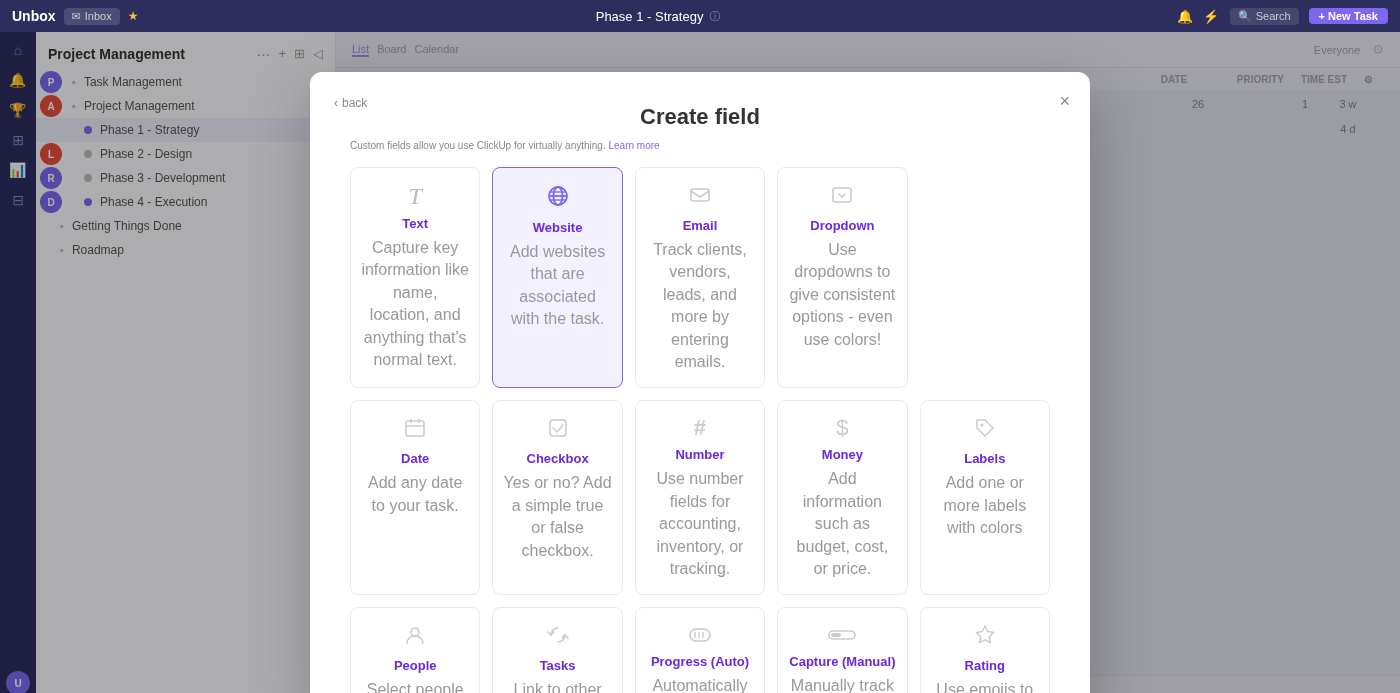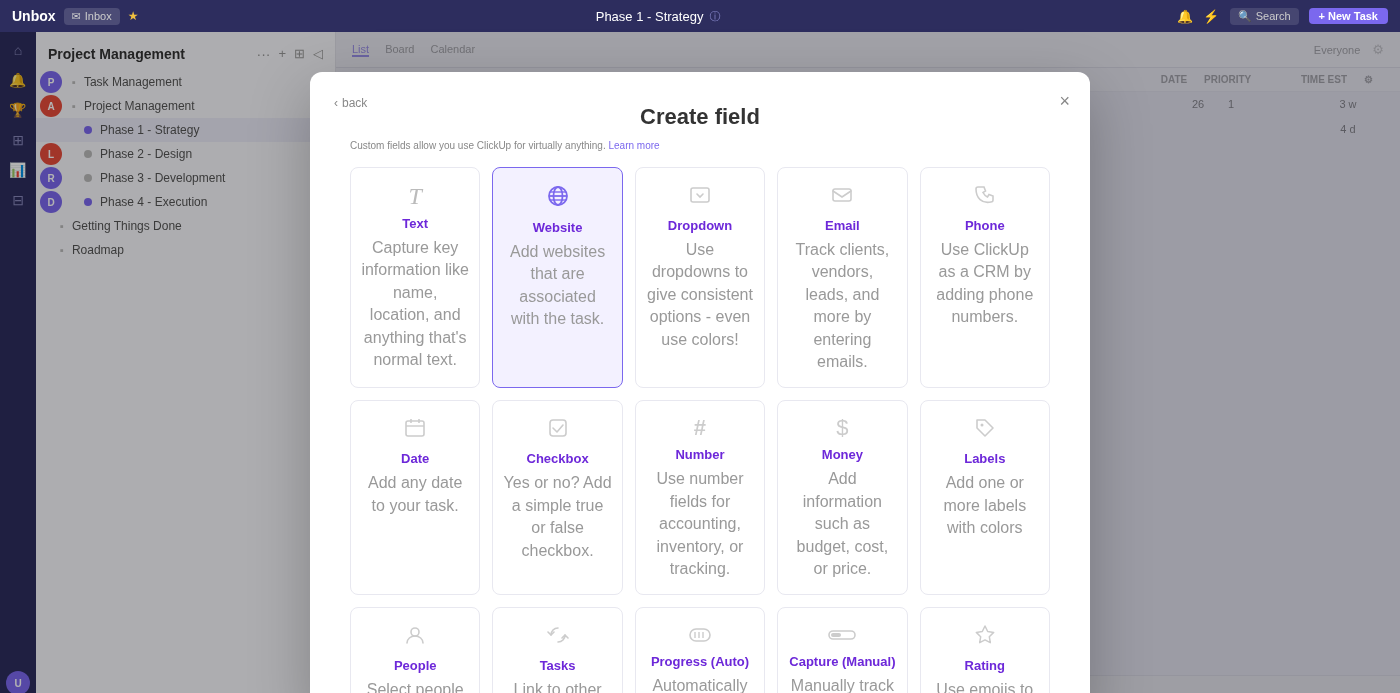--- a/index.html
+++ b/index.html
@@ -143,35 +143,35 @@
     }
     .content-header {
       background: #fff;
       border-bottom: 1px solid #e0e0e8;
       padding: 8px 16px;
       display: flex;
       align-items: center;
       justify-content: space-between;
       height: 36px;
     }
-    .content-tabs { display: flex; gap: 16px; }
+    .content-tabs { display: flex; gap: 8px; }
     .content-tab { font-size: 11px; color: #888; cursor: pointer; }
     .content-tab.active { color: #7b68ee; border-bottom: 2px solid #7b68ee; }
     .content-table-header {
       background: #f8f8fc;
       border-bottom: 1px solid #e8e8f0;
       display: flex;
       padding: 6px 12px;
       font-size: 10px;
       color: #888;
       font-weight: 600;
     }
     .col-task { flex: 1; }
     .col-date { width: 60px; text-align: center; }
-    .col-priority { width: 80px; text-align: left; }
+    .col-priority { width: 80px; text-align: right; }
     .col-time { width: 80px; text-align: center; }
     .content-row {
       display: flex;
       padding: 6px 12px;
       border-bottom: 1px solid #f0f0f8;
       font-size: 11px;
       color: #555;
       align-items: center;
     }
     .content-dimmer {
@@ -476,48 +476,39 @@
               <line x1="4" y1="16" x2="20" y2="16" stroke="#7b68ee" stroke-width="1.4"></line>
             </svg>
           </span>
           <div class="field-card-name">Website</div>
           <div class="field-card-desc">Add websites that are associated with the task.</div>
         </div>
 
         <div class="field-card">
           <span class="field-card-icon">
             <svg width="22" height="22" viewBox="0 0 22 22" fill="none">
+              <rect x="2" y="5" width="18" height="12" rx="2" stroke="#ccc" stroke-width="1.6"></rect>
+              <path d="M2 7l9 6 9-6" stroke="#ccc" stroke-width="1.6" stroke-linecap="round"></path>
+            </svg>
+          </span>
+          <div class="field-card-name">Email</div>
+          <div class="field-card-desc">Track clients, vendors, leads, and more by entering emails.</div>
+        </div>
+
+        <div class="field-card">
+          <span class="field-card-icon">
+            <svg width="22" height="22" viewBox="0 0 22 22" fill="none">
               <rect x="2" y="4" width="18" height="14" rx="2" stroke="#ccc" stroke-width="1.6"></rect>
               <path d="M8 10l3 3 3-3" stroke="#ccc" stroke-width="1.6" stroke-linecap="round"></path>
             </svg>
           </span>
           <div class="field-card-name">Dropdown</div>
           <div class="field-card-desc">Use dropdowns to give consistent options - even use colors!</div>
         </div>
 
-        <div class="field-card">
-          <span class="field-card-icon">
-            <svg width="22" height="22" viewBox="0 0 22 22" fill="none">
-              <rect x="2" y="5" width="18" height="12" rx="2" stroke="#ccc" stroke-width="1.6"></rect>
-              <path d="M2 7l9 6 9-6" stroke="#ccc" stroke-width="1.6" stroke-linecap="round"></path>
-            </svg>
-          </span>
-          <div class="field-card-name">Email</div>
-          <div class="field-card-desc">Track clients, vendors, leads, and more by entering emails.</div>
-        </div>
-
-        <div class="field-card">
-          <span class="field-card-icon">
-            <svg width="22" height="22" viewBox="0 0 22 22" fill="none">
-              <path d="M6 3h4l1.5 4-2.5 1.5c1 2 2.5 3.5 4.5 4.5L15 10.5l4 1.5v4c0 1-1 2-2 2C8 20 2 14 2 5c0-1 1-2 2-2h2z" stroke="#ccc" stroke-width="1.6"></path>
-            </svg>
-          </span>
-          <div class="field-card-name">Phone</div>
-          <div class="field-card-desc">Use ClickUp as a CRM by adding phone numbers.</div>
-        </div>
       </div>
 
       <div class="field-grid">
 
         <div class="field-card">
           <span class="field-card-icon">
             <svg width="22" height="22" viewBox="0 0 22 22" fill="none">
               <rect x="2" y="4" width="18" height="15" rx="2" stroke="#ccc" stroke-width="1.6"></rect>
               <line x1="7" y1="2" x2="7" y2="6" stroke="#ccc" stroke-width="1.6"></line>
               <line x1="15" y1="2" x2="15" y2="6" stroke="#ccc" stroke-width="1.6"></line>

